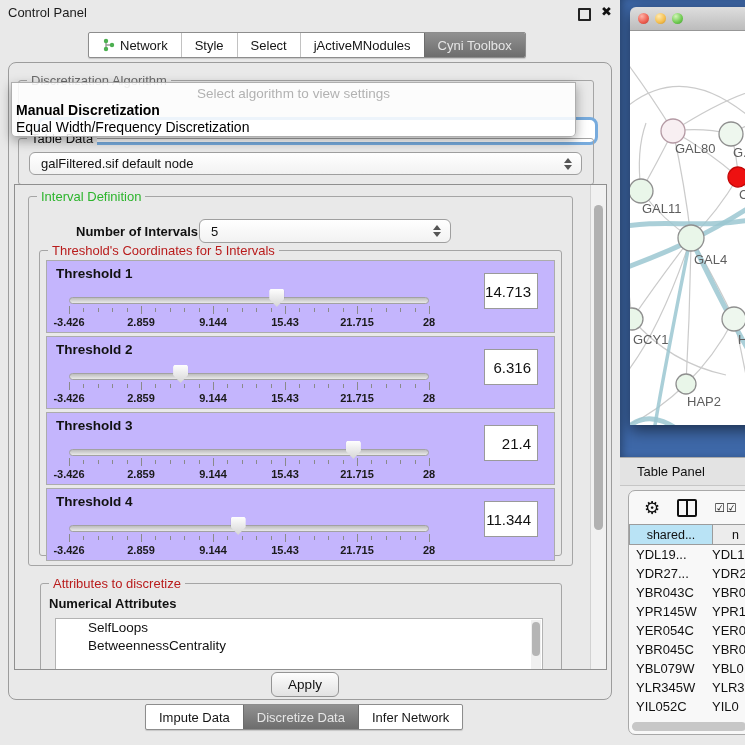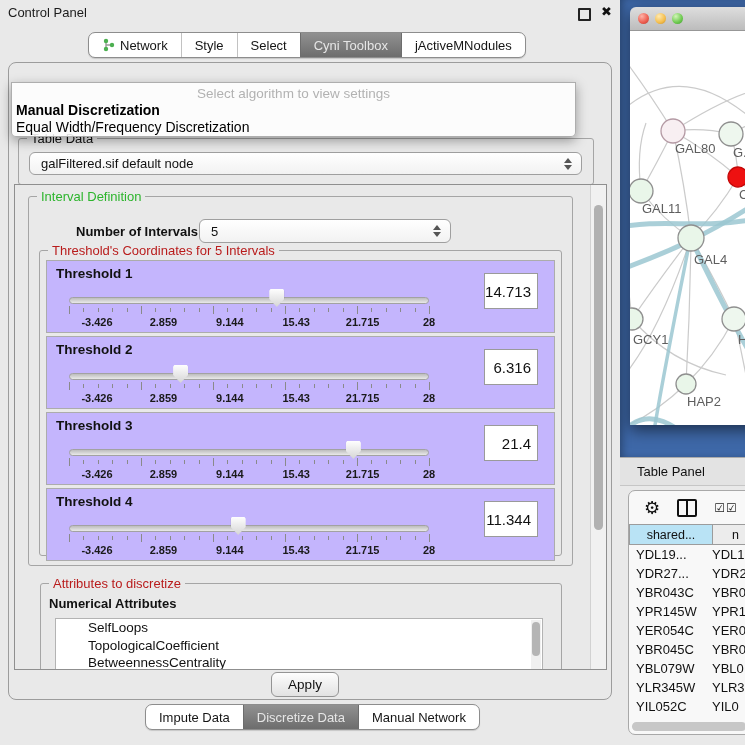--- a/index.html
+++ b/index.html
@@ -5,21 +5,21 @@
   html,body{margin:0;padding:0;}
   body{width:745px;height:745px;position:relative;background:#e9e9e9;
        font-family:"Liberation Sans",sans-serif;overflow:hidden;color:#111;}
   
   #left-panel{position:absolute;left:0;top:0;width:620px;height:745px;background:#e9e9e9;}
   .titlebar{position:absolute;left:0;top:0;width:620px;height:26px;}
   .titlebar .title{position:absolute;left:8px;top:5px;font-size:13px;color:#1b1b1b;}
   .float-icon{position:absolute;right:29px;top:8px;width:9px;height:9px;border:2px solid #222;border-radius:1px;}
   .close-icon{position:absolute;right:8px;top:4px;font-size:13px;font-weight:bold;color:#111;font-family:"DejaVu Sans",sans-serif;}
   
-  .seg{display:flex;border:1px solid #8d8d8d;border-radius:7px;overflow:hidden;background:#fff;
+  .seg{display:flex;border:1px solid #8d8d8d;border-radius:2px;overflow:hidden;background:#fff;
        box-shadow:0 1px 1px rgba(0,0,0,.15);height:24px;align-items:stretch;}
   .seg-item{display:flex;align-items:center;gap:5px;padding:0 13px;font-size:13px;color:#151515;
             border-left:1px solid #c2c2c2;white-space:nowrap;cursor:default;}
   .seg-item:first-child{border-left:none;}
   .seg-item.selected{background:linear-gradient(#919191,#6d6d6d);color:#e6e6e6;border-left-color:#6d6d6d;}
   .seg-item.selected + .seg-item{border-left-color:#6d6d6d;}
   #top-tabbar{position:absolute;left:88px;top:32px;}
   #bottom-tabbar{position:absolute;left:145px;top:704px;}
   
   #main-panel{position:absolute;left:8px;top:62px;width:602px;height:636px;background:#e9e9e9;
@@ -56,21 +56,21 @@
   .t-label{position:absolute;left:9px;top:5px;font-size:13.5px;font-weight:bold;}
   .t-slider{position:absolute;left:22px;top:28px;width:360px;height:40px;}
   .t-track{position:absolute;left:0;right:0;top:8px;height:5px;border:1px solid #a2a2a2;border-radius:4px;
            background:linear-gradient(#bdbdbd,#e9e9e9);}
   .t-thumb{position:absolute;top:0;width:15px;height:18px;background:linear-gradient(#fefefe,#d5d5d5);
            clip-path:polygon(8% 0,92% 0,100% 10%,100% 55%,50% 100%,0 55%,0 10%);
            filter:drop-shadow(0 0 1px #777);}
   .t-ticks{position:absolute;left:0;right:0;top:17px;height:8px;}
   .t-ticks .tick{position:absolute;top:2px;width:1px;height:4px;background:#8a8a8a;}
   .t-ticks .tick.major{top:0;height:8px;}
-  .t-ticklabels{position:absolute;left:0;right:0;top:27px;height:12px;margin-left:28px;}
+  .t-ticklabels{position:absolute;left:0;right:0;top:27px;height:12px;}
   .ticklab{position:absolute;transform:translateX(-50%);font-size:11px;font-weight:bold;color:#1a1a1a;white-space:nowrap;}
   .t-value{position:absolute;right:16px;top:12px;width:54px;height:36px;background:#fff;border:1px solid #9a9a9a;
            font-size:15px;display:flex;align-items:center;justify-content:flex-end;padding-right:6px;box-sizing:border-box;}
   
   #attr-list{position:absolute;left:14px;top:34px;width:486px;height:52px;background:#fff;border:1px solid #b3b3b3;overflow:hidden;}
   #attr-list .itm{font-size:13.5px;line-height:17.5px;padding-left:32px;white-space:nowrap;}
   #attr-scroll{position:absolute;right:1px;top:1px;bottom:1px;width:10px;background:#f0f0f0;}
   #attr-scroll .thumb{position:absolute;left:1px;top:2px;width:8px;height:34px;background:#b5b5b5;border-radius:4px;}
   .sublabel{position:absolute;left:8px;top:12px;font-size:13px;font-weight:bold;}
   
@@ -128,30 +128,34 @@
           <circle cx="10" cy="7" r="2.2" fill="#4caf50"></circle>
       </svg>
       <span>Network</span>
     </span>
     <span class="seg-item">
       <span>Style</span>
     </span>
     <span class="seg-item">
       <span>Select</span>
     </span>
+    <span class="seg-item">
+      <span>jActiveMNodules</span>
+    </span>
     <span class="seg-item selected">
       <span>Cyni Toolbox</span>
     </span>
-    <span class="seg-item">
-      <span>jActiveMNodules</span>
-    </span>
   </div>
 
   <div id="main-panel">
 
+    <div class="groupbox" style="left:9px;top:17px;width:574px;height:55px;">
+      <span class="gtitle dim">Discretization Algorithm</span>
+      <div id="algo-combo" class="groupbox"></div>
+    </div>
 
     <div class="groupbox" style="left:9px;top:75px;width:574px;height:45px;">
       <span class="gtitle">Table Data</span>
       <div class="combo" style="left:10px;top:13px;width:516px;height:21px;">
         <span>galFiltered.sif default node</span>
         <span class="stepper">
             <i class="up"></i>
             <i class="down"></i>
           </span>
       </div>
@@ -352,21 +356,20 @@
             </div>
         </div>
       </div>
 
       <div class="groupbox" style="left:25px;top:398px;width:520px;height:120px;">
         <span class="gtitle blue">Attributes to discretize</span>
         <span class="sublabel">Numerical Attributes</span>
         <div id="attr-list">
 
         <div class="itm">SelfLoops</div>
-            <div class="itm">TopologicalCoefficient</div>
             <div class="itm">BetweennessCentrality</div>
             <div id="attr-scroll">
               <div class="thumb"></div>
             </div>
           </div>
       </div>
 
       <div class="vscroll">
         <div class="thumb"></div>
       </div>
@@ -378,21 +381,21 @@
   </div>
 
   <div id="bottom-tabbar" class="seg">
     <span class="seg-item">
       <span>Impute Data</span>
     </span>
     <span class="seg-item selected">
       <span>Discretize Data</span>
     </span>
     <span class="seg-item">
-      <span>Manual Network</span>
+      <span>Infer Network</span>
     </span>
   </div>
 
   <div id="algo-popup">
     <div class="hint">Select algorithm to view settings</div>
     <div class="item n">Equal Width/Frequency Discretization</div>
     <div class="item b">Manual Discretization</div>
   </div>
 </div>
 

